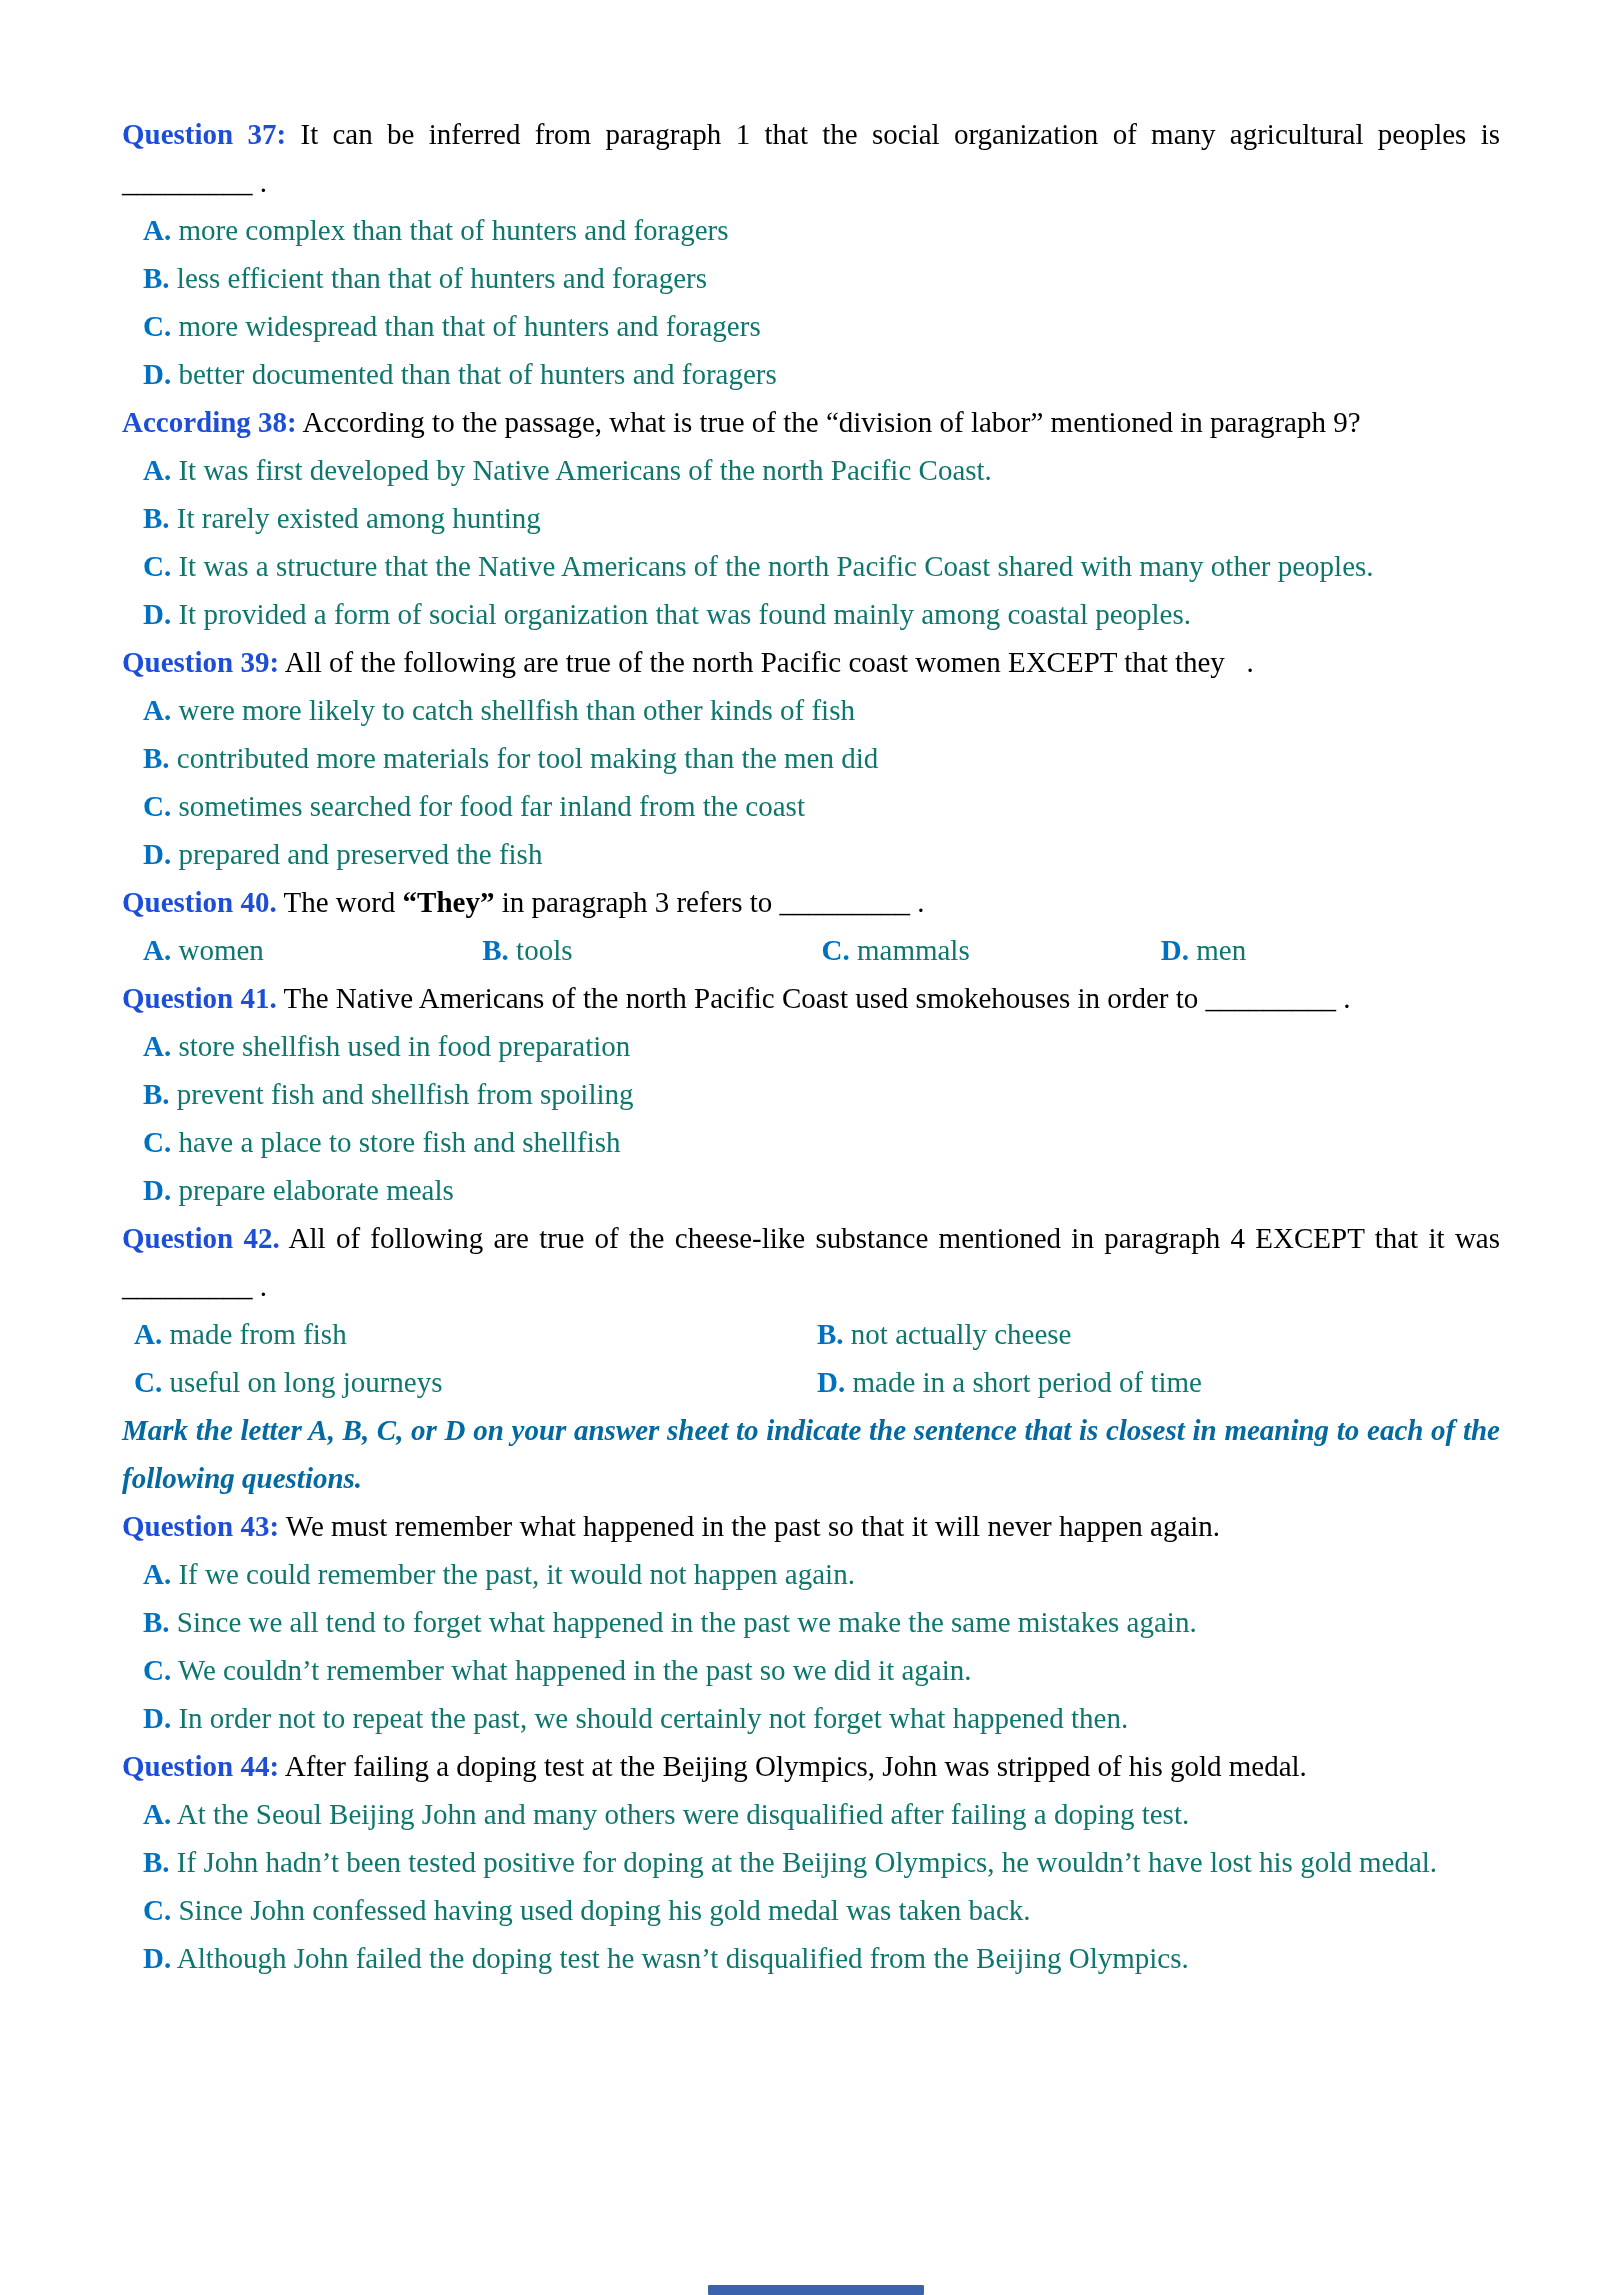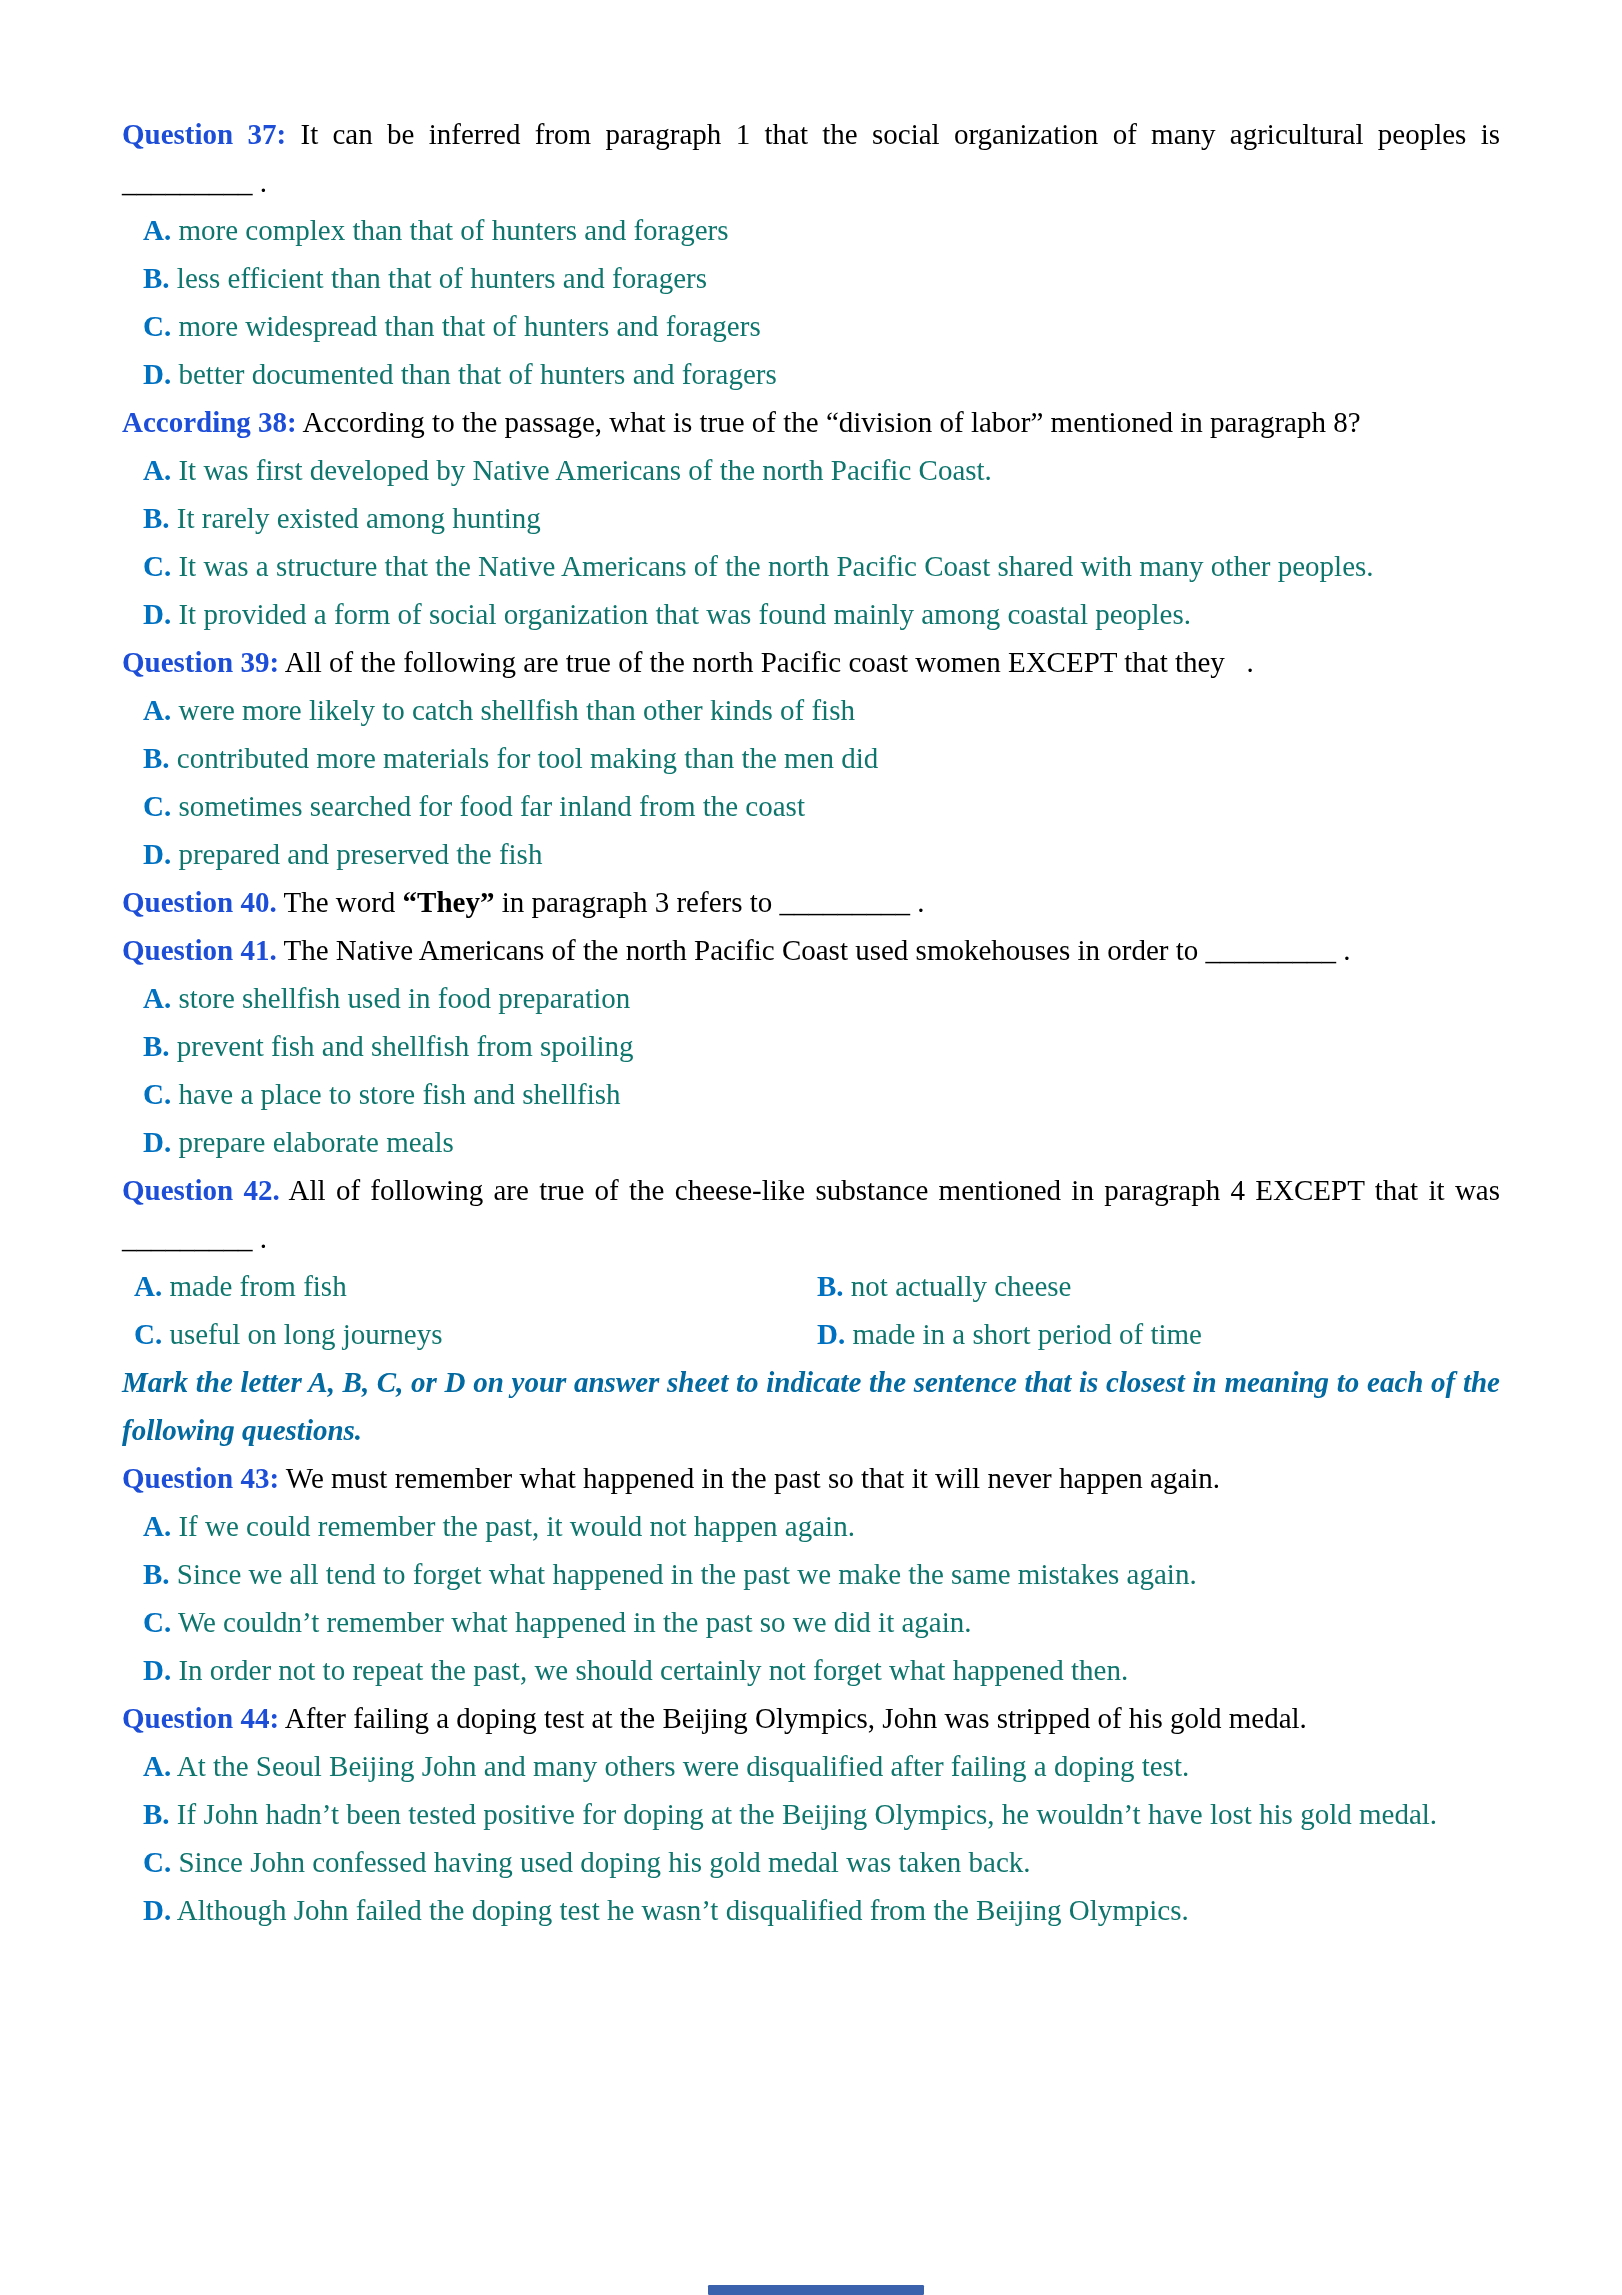--- a/index.html
+++ b/index.html
@@ -60,37 +60,43 @@
 
   <div>
     <p class="q-head"><span class="q-label">Question 37:</span> <span class="q-text">It can be inferred from paragraph 1 that the social organization of many agricultural peoples is _________ .</span></p>
     <p class="opt"><span class="opt-letter">A.</span> <span class="opt-text">more complex than that of hunters and foragers</span></p>
     <p class="opt"><span class="opt-letter">B.</span> <span class="opt-text">less efficient than that of hunters and foragers</span></p>
     <p class="opt"><span class="opt-letter">C.</span> <span class="opt-text">more widespread than that of hunters and foragers</span></p>
     <p class="opt"><span class="opt-letter">D.</span> <span class="opt-text">better documented than that of hunters and foragers</span></p>
   </div>
 
   <div>
-    <p class="q-head"><span class="q-label">According 38:</span> <span class="q-text">According to the passage, what is true of the “division of labor” mentioned in paragraph 8?</span></p>
+    <p class="q-head"><span class="q-label">According 38:</span> <span class="q-text">According to the passage, what is true of the “division of labor” mentioned in paragraph 9?</span></p>
     <p class="opt"><span class="opt-letter">A.</span> <span class="opt-text">It was first developed by Native Americans of the north Pacific Coast.</span></p>
     <p class="opt"><span class="opt-letter">B.</span> <span class="opt-text">It rarely existed among hunting</span></p>
     <p class="opt"><span class="opt-letter">C.</span> <span class="opt-text">It was a structure that the Native Americans of the north Pacific Coast shared with many other peoples.</span></p>
     <p class="opt"><span class="opt-letter">D.</span> <span class="opt-text">It provided a form of social organization that was found mainly among coastal peoples.</span></p>
   </div>
 
   <div>
     <p class="q-head"><span class="q-label">Question 39:</span> <span class="q-text">All of the following are true of the north Pacific coast women EXCEPT that they&nbsp;&nbsp;&nbsp;.</span></p>
     <p class="opt"><span class="opt-letter">A.</span> <span class="opt-text">were more likely to catch shellfish than other kinds of fish</span></p>
     <p class="opt"><span class="opt-letter">B.</span> <span class="opt-text">contributed more materials for tool making than the men did</span></p>
     <p class="opt"><span class="opt-letter">C.</span> <span class="opt-text">sometimes searched for food far inland from the coast</span></p>
     <p class="opt"><span class="opt-letter">D.</span> <span class="opt-text">prepared and preserved the fish</span></p>
   </div>
 
   <div>
     <p class="q-head"><span class="q-label">Question 40.</span> <span class="q-text">The word </span><span class="q-text bold">“They”</span><span class="q-text"> in paragraph 3 refers to _________ .</span></p>
+    <div class="opt-grid4">
+      <div class="opt-cell"><span class="opt-letter">A.</span> <span class="opt-text">women</span></div>
+      <div class="opt-cell"><span class="opt-letter">B.</span> <span class="opt-text">tools</span></div>
+      <div class="opt-cell"><span class="opt-letter">C.</span> <span class="opt-text">mammals</span></div>
+      <div class="opt-cell"><span class="opt-letter">D.</span> <span class="opt-text">men</span></div>
+    </div>
   </div>
 
   <div>
     <p class="q-head"><span class="q-label">Question 41.</span> <span class="q-text">The Native Americans of the north Pacific Coast used smokehouses in order to _________ .</span></p>
     <p class="opt"><span class="opt-letter">A.</span> <span class="opt-text">store shellfish used in food preparation</span></p>
     <p class="opt"><span class="opt-letter">B.</span> <span class="opt-text">prevent fish and shellfish from spoiling</span></p>
     <p class="opt"><span class="opt-letter">C.</span> <span class="opt-text">have a place to store fish and shellfish</span></p>
     <p class="opt"><span class="opt-letter">D.</span> <span class="opt-text">prepare elaborate meals</span></p>
   </div>
 

